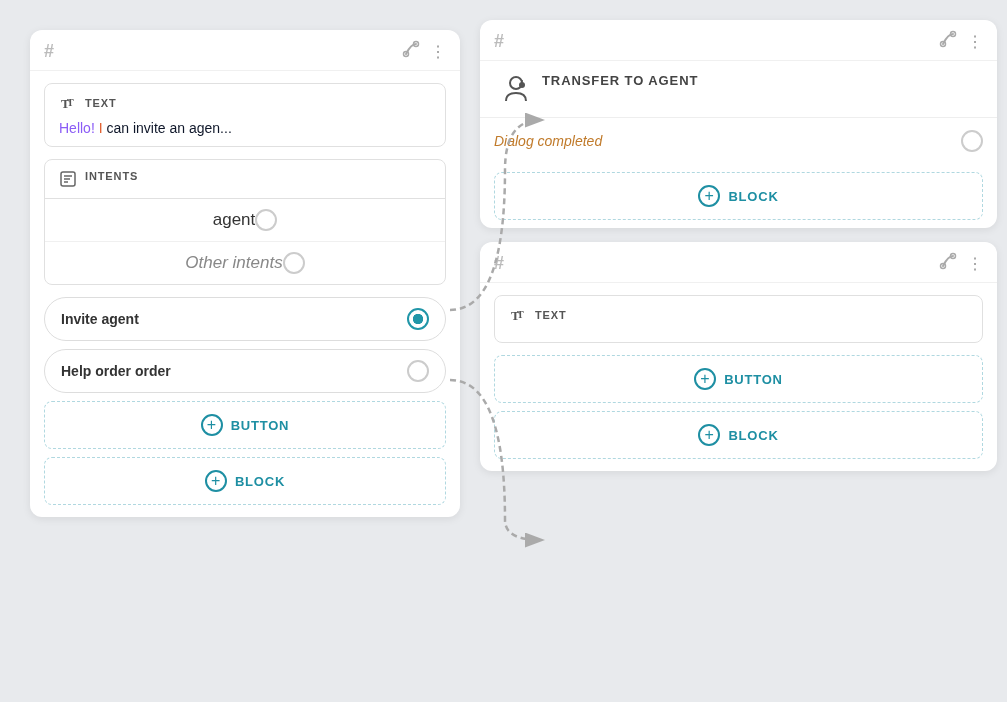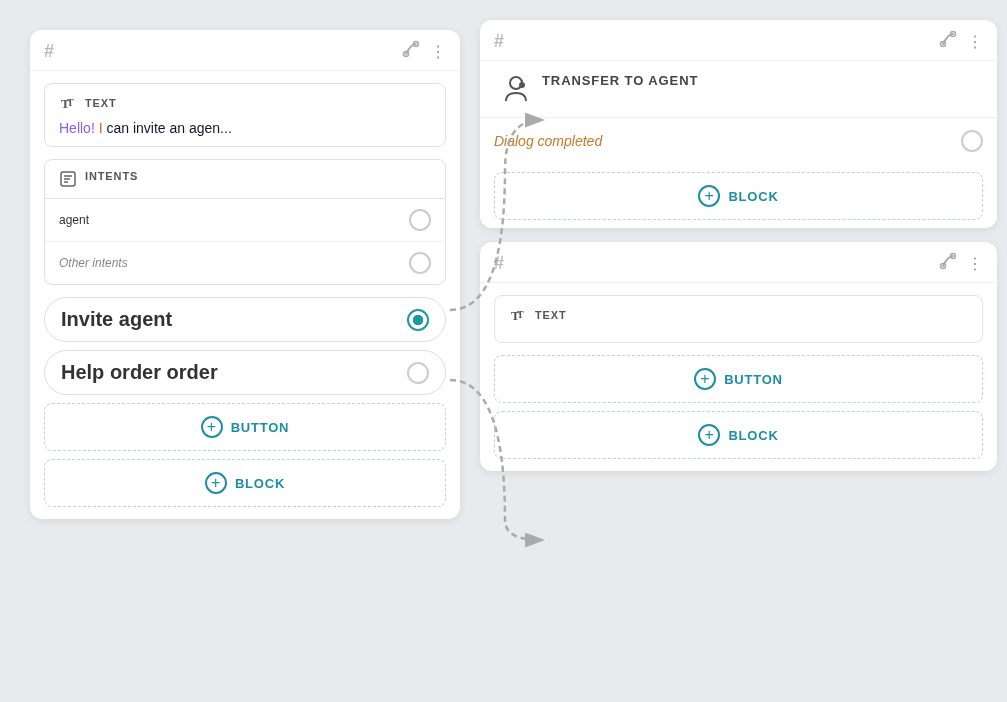--- a/index.html
+++ b/index.html
@@ -103,24 +103,24 @@
       padding: 10px 14px;
       border-bottom: 1px solid #e0e0e0;
       font-size: 11px;
       font-weight: 700;
       letter-spacing: 0.08em;
       color: #555;
     }
     .intent-row {
       display: flex;
       align-items: center;
-      justify-content: space-between;
+      justify-content: center;
       padding: 10px 14px;
       border-bottom: 1px solid #f0f0f0;
-      font-size: 12px;
+      font-size: 17px;
       color: #333;
     }
     .intent-row:last-child { border-bottom: none; }
     .intent-row.italic { font-style: italic; color: #888; }
     .radio-circle {
       width: 22px;
       height: 22px;
       border-radius: 50%;
       border: 2px solid #ccc;
       background: #fff;
@@ -133,21 +133,21 @@
 
     
     .pill-button {
       margin: 8px 14px;
       border: 1px solid #ddd;
       border-radius: 50px;
       padding: 10px 16px;
       display: flex;
       align-items: center;
       justify-content: space-between;
-      font-size: 20px;
+      font-size: 14px;
       font-weight: 600;
       color: #333;
       cursor: pointer;
     }
     .pill-button .radio-circle.selected {
       border-color: #2196a8;
     }
 
     
     .add-row {

